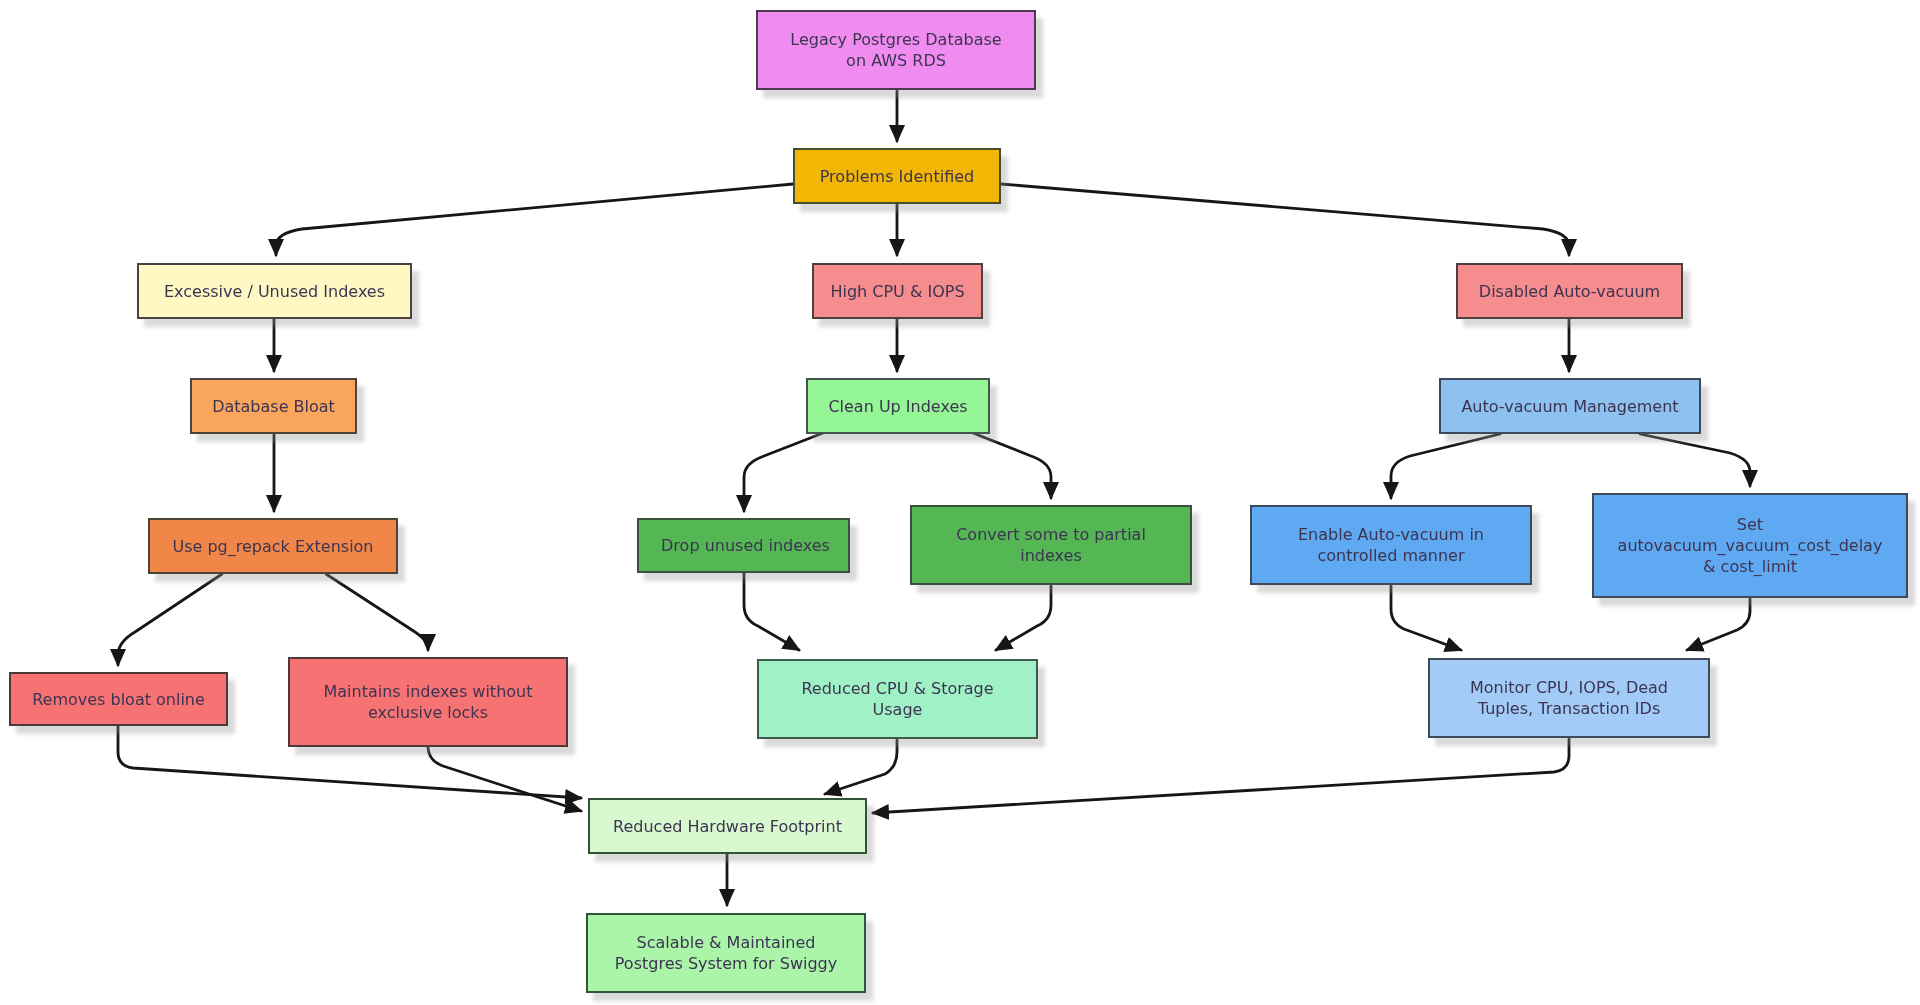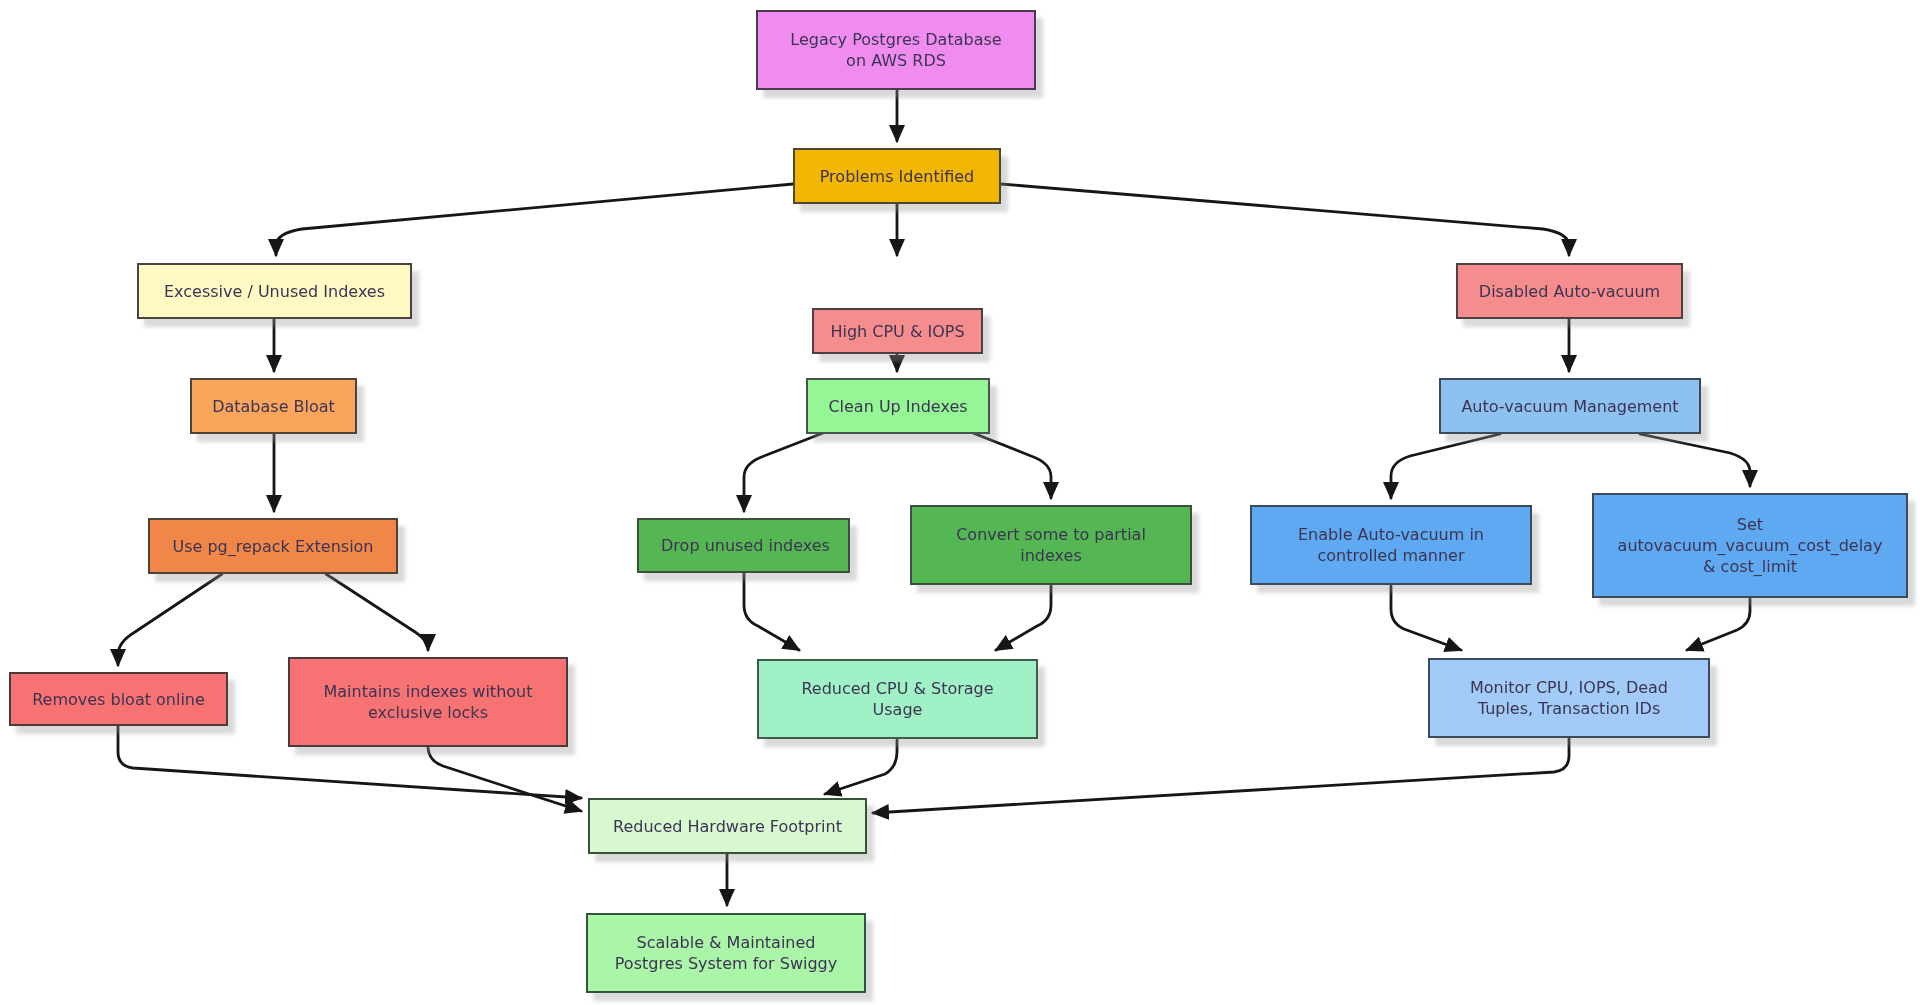--- a/index.html
+++ b/index.html
@@ -86,21 +86,21 @@
   </div>
 
   <div class="node" style="left: 793px; top: 148px; width: 208px; height: 56px; background-color: rgb(242, 183, 5); border-color: rgb(74, 74, 51);">
     <span class="label">Problems Identified</span>
   </div>
 
   <div class="node" style="left: 137px; top: 263px; width: 275px; height: 56px; background-color: #fef9c3; border-color: rgb(76, 64, 64);">
     <span class="label">Excessive / Unused Indexes</span>
   </div>
 
-  <div class="node" style="left: 812px; top: 263px; width: 171px; height: 46px; background-color: rgb(245, 140, 142); border-color: rgb(76, 64, 64); margin-top: 45px;">
+  <div class="node" style="left: 812px; top: 263px; width: 171px; height: 56px; background-color: rgb(245, 140, 142); border-color: rgb(76, 64, 64);">
     <span class="label">High CPU &amp; IOPS</span>
   </div>
 
   <div class="node" style="left: 1456px; top: 263px; width: 227px; height: 56px; background-color: rgb(245, 140, 142); border-color: rgb(76, 64, 64);">
     <span class="label">Disabled Auto-vacuum</span>
   </div>
 
   <div class="node" style="left: 190px; top: 378px; width: 167px; height: 56px; background-color: rgb(249, 165, 92); border-color: rgb(76, 68, 54);">
     <span class="label">Database Bloat</span>
   </div>

